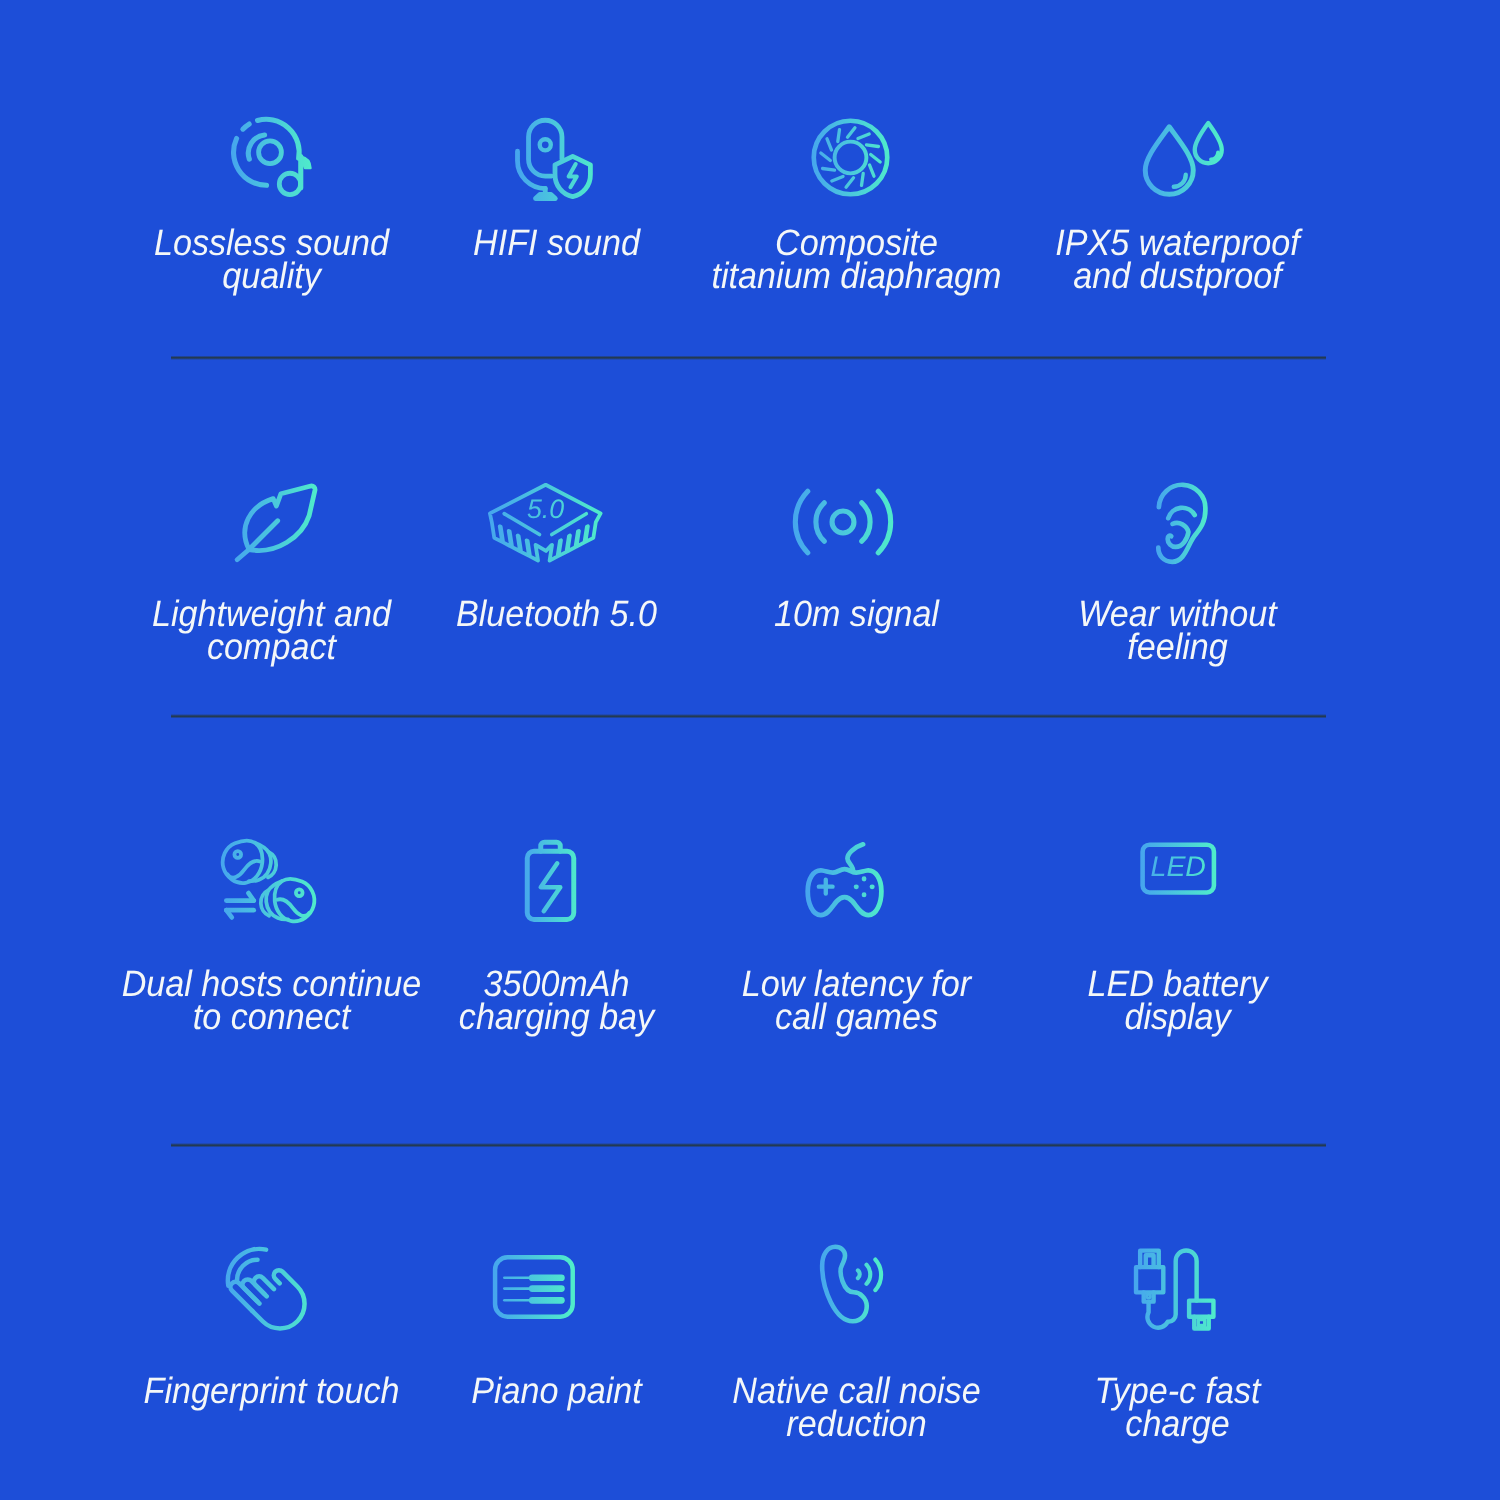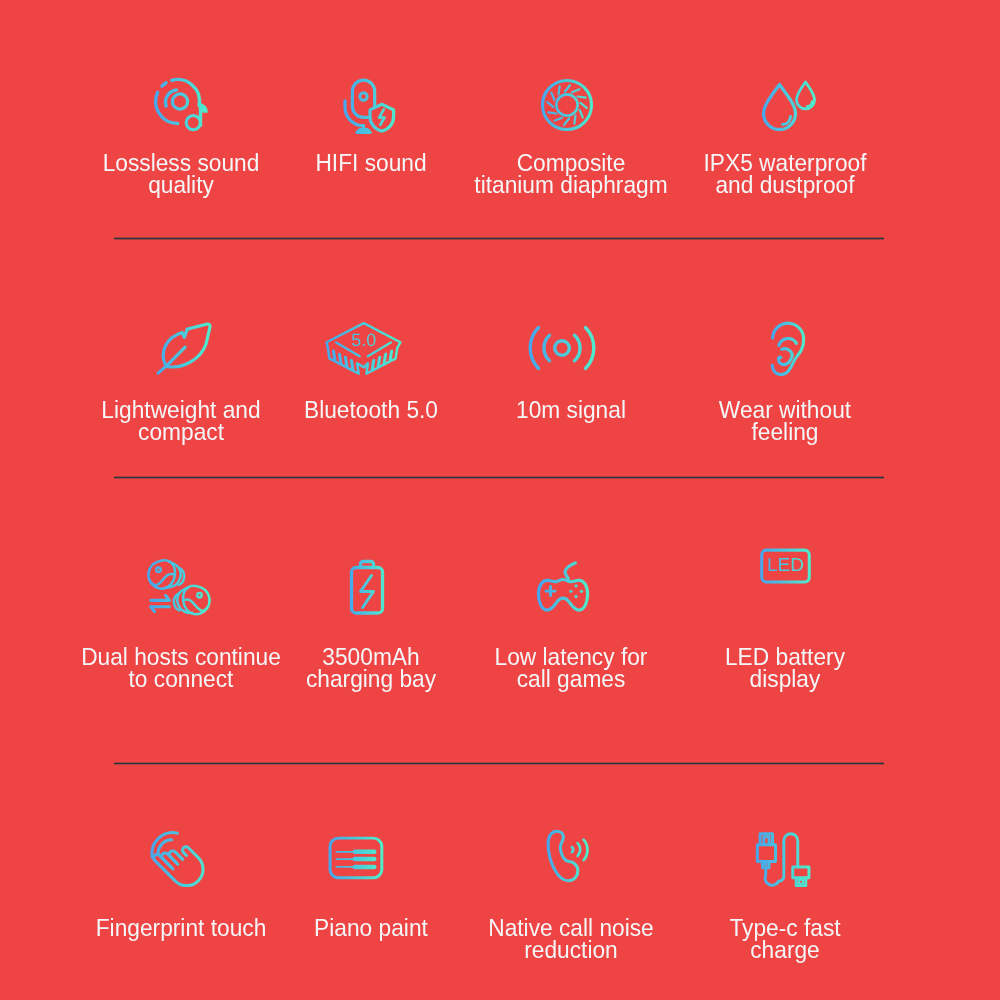--- a/index.html
+++ b/index.html
@@ -2,21 +2,21 @@
 <html><head>
 <meta charset="utf-8">
 <title>Product Feature Grid</title>
 <style>
   html,body{margin:0;padding:0;background:#152329;}
   body{
     width:1000px;height:1000px;overflow:hidden;
     font-family:"Liberation Sans", sans-serif;
     -webkit-font-smoothing:antialiased;
   }
-  .page{position:relative;width:1000px;height:1000px;background:#ef4444;overflow:hidden;}
+  .page{position:relative;width:1000px;height:1000px;background:#1d4ed8;overflow:hidden;font-style:italic;}
   .cell{position:absolute;width:240px;text-align:center;}
   .iconwrap{position:absolute;left:0;width:240px;display:flex;align-items:flex-start;justify-content:center;text-align:center;}
   .label{
     position:absolute;left:0;width:240px;
     color:#f4f7f8;
     font-size:24.4px;
     line-height:22px;
     white-space:pre-line;
     transform:scaleX(0.932);
     transform-origin:center top;
@@ -266,21 +266,21 @@
           <path d="M39.5 37.3 v 0.2"></path>
           <path d="M34 31.9 h 0.2"></path>
           <path d="M45 31.9 h 0.2"></path>
         </g>
       </svg>
     </div>
     <div class="label" style="top:646.0px">Low latency for
 call games</div>
   </div>
   <div class="cell" style="left:665.0px;top:0">
-    <div class="iconwrap" style="top:548px;margin-left:0.5px">
+    <div class="iconwrap" style="top:561px;margin-left:0.5px">
       <svg width="53" height="37" viewBox="0 0 56 40" fill="none" stroke="url(#g11)" stroke-width="3.3" stroke-linecap="round" stroke-linejoin="round">
           <defs>
             <linearGradient id="g11" gradientUnits="userSpaceOnUse" x1="1" y1="0" x2="55" y2="0">
               <stop offset="0" stop-color="#46a5ee"></stop>
               <stop offset="1" stop-color="#4fecca"></stop>
             </linearGradient>
           </defs>
         <rect x="2.3" y="2.3" width="51.4" height="34.4" rx="5"></rect>
         <text class="ledtxt" x="28" y="24.8" fill="url(#g11)">LED</text>
       </svg>

